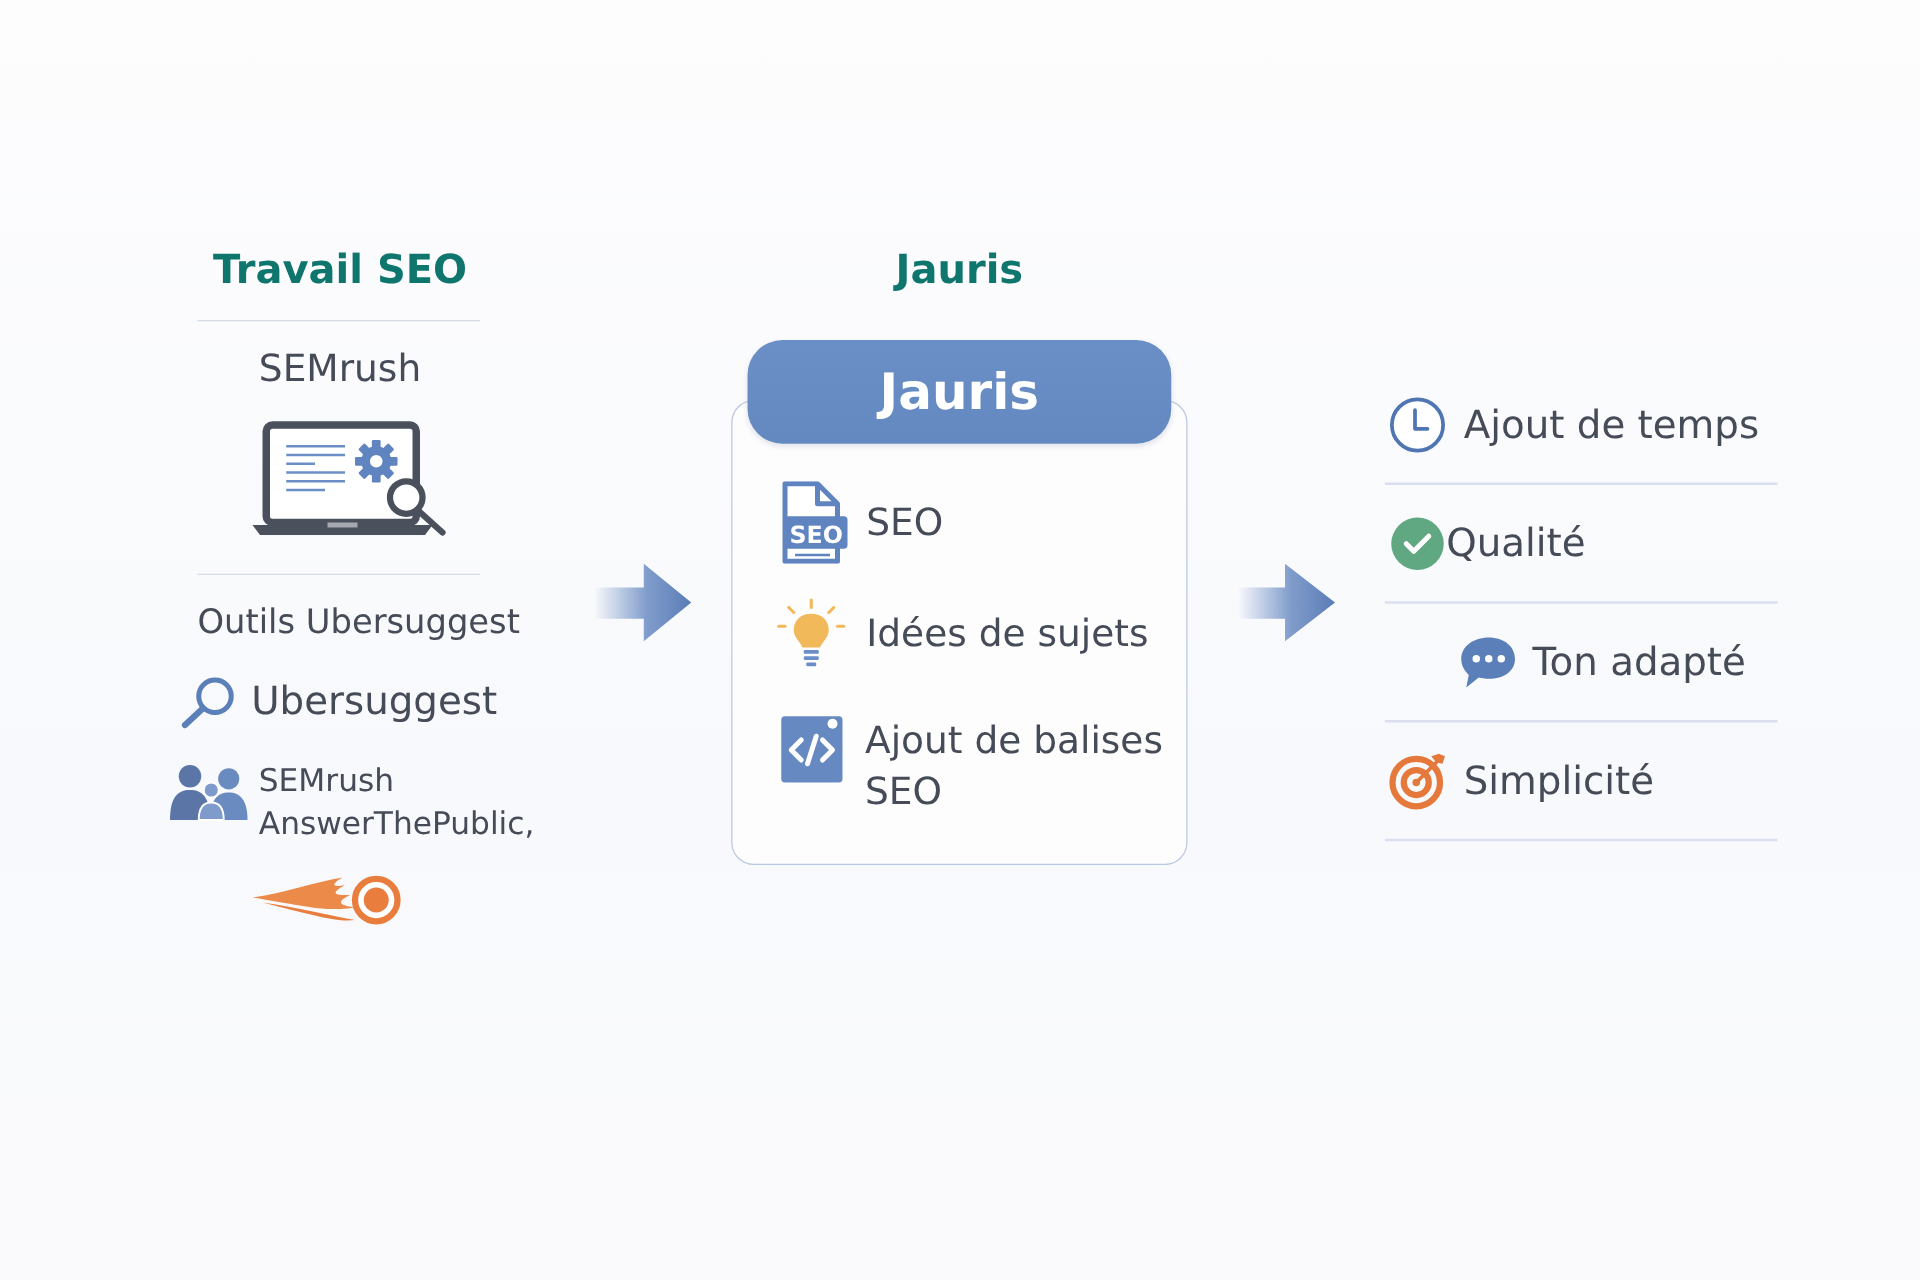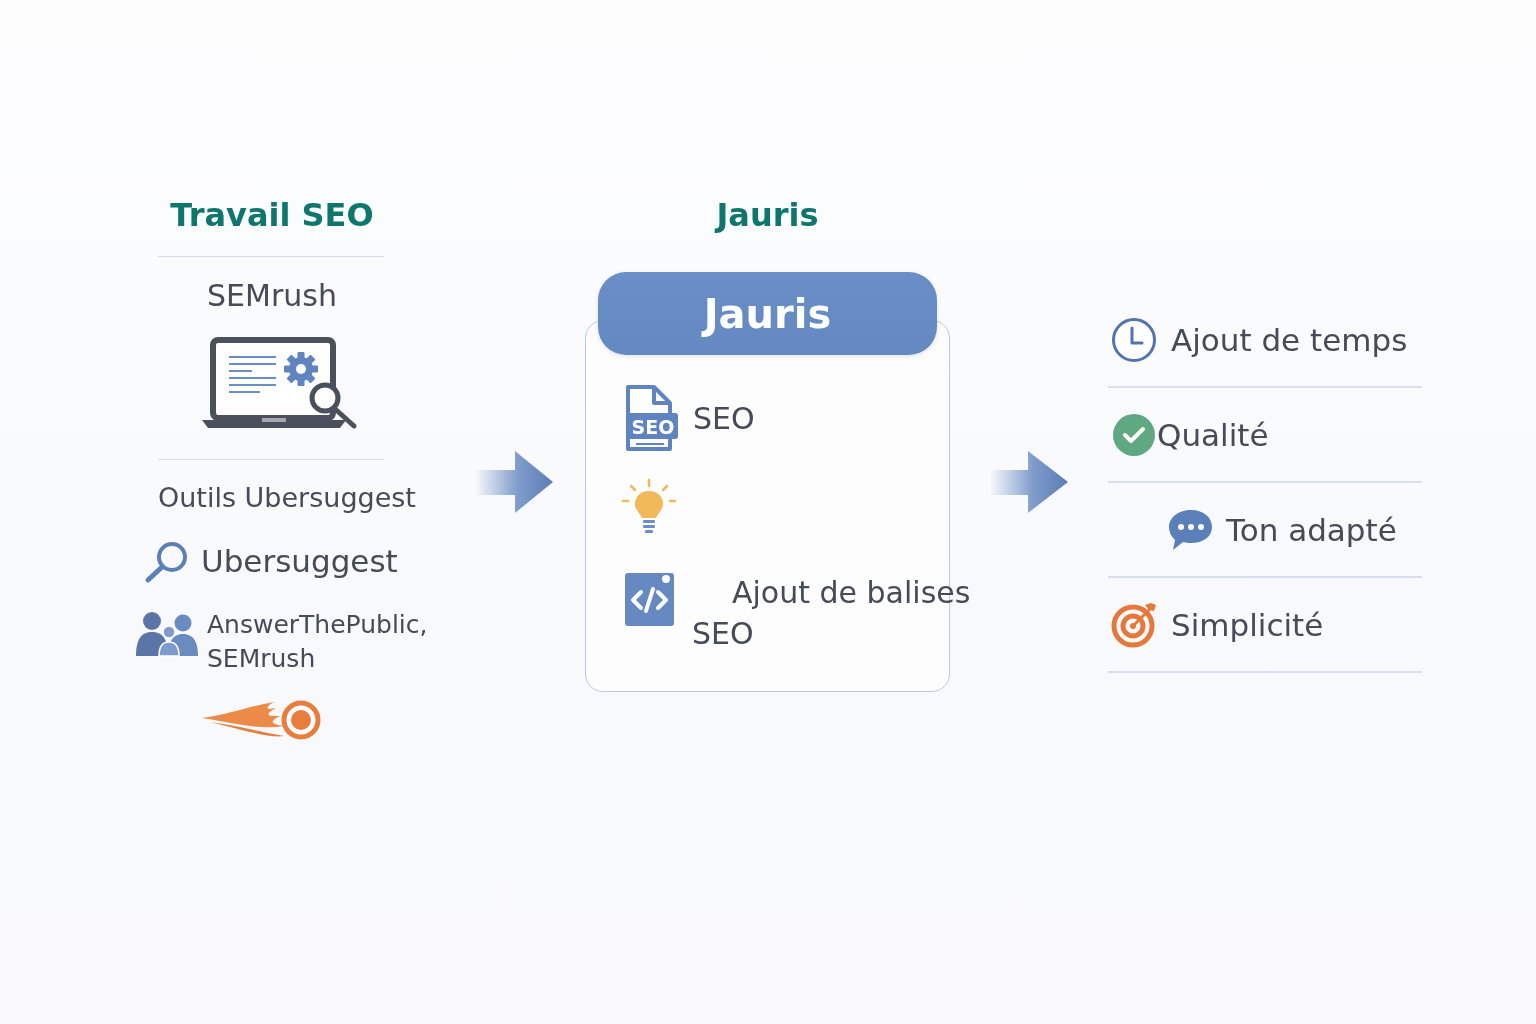--- a/index.html
+++ b/index.html
@@ -75,22 +75,22 @@
     <svg width="66" height="48" viewBox="0 0 66 48">
       <circle cx="17" cy="11" r="9" fill="#5b76a6"></circle>
       <path d="M1 46 C1 28 7 22 17 22 C27 22 33 28 33 46 Z" fill="#5b76a6"></path>
       <circle cx="48" cy="13" r="8.5" fill="#6a8bc0"></circle>
       <path d="M33 46 C33 30 39 24 48 24 C57 24 63 30 63 46 Z" fill="#6a8bc0"></path>
       <circle cx="34" cy="22" r="6" fill="#7f9bcb" stroke="#fff" stroke-width="1.5"></circle>
       <path d="M24 46 C24 36 28 32 34 32 C40 32 44 36 44 46 Z" fill="#7f9bcb" stroke="#fff" stroke-width="1.5"></path>
     </svg>
   </span>
   <div style="margin-left:6px;">
+    <div class="txt" style="font-size:25px;line-height:34px;">SEMrush</div>
     <div class="txt" style="font-size:25px;line-height:34px;">AnswerThePublic,</div>
-    <div class="txt" style="font-size:25px;line-height:34px;">SEMrush</div>
   </div>
 </div>
 
 <div class="abs" style="left:200px;top:698px;width:124px;height:46px;">
   <svg width="124" height="46" viewBox="0 0 124 46">
     <path d="M2 20 C30 16 50 8 74 4 C64 10 66 12 76 10 C62 18 70 18 80 18 C68 24 72 26 84 28 C60 32 40 26 2 20 Z" fill="#ec8a4a"></path>
     <path d="M10 24 C40 28 60 34 84 38 C70 40 50 34 10 24 Z" fill="#e87d3e"></path>
     <circle cx="101" cy="22" r="17" fill="#fff" stroke="#e87d3e" stroke-width="5"></circle>
     <circle cx="101" cy="22" r="10" fill="#e87d3e"></circle>
   </svg>
@@ -136,34 +136,35 @@
         <line x1="47" y1="8" x2="43" y2="12"></line>
           <line x1="3" y1="23" x2="8" y2="23"></line>
         <line x1="50" y1="23" x2="55" y2="23"></line>
       </g>
       <path d="M29 13 C38 13 43 19 43 26 C43 32 38 35 36 40 H22 C20 35 15 32 15 26 C15 19 20 13 29 13 Z" fill="#f2b95a"></path>
       <rect x="23" y="42" width="12" height="3" rx="1" fill="#6b8ec6"></rect>
       <rect x="23" y="47" width="12" height="3" rx="1" fill="#6b8ec6"></rect>
       <rect x="25" y="52" width="8" height="3" rx="1" fill="#6b8ec6"></rect>
     </svg>
   </span>
+  <span class="txt" style="font-size:30px;margin-left:15px;">Idées de sujets</span>
 </div>
 
 <div class="abs" style="left:624px;top:572px;display:flex;align-items:flex-start;">
   <span style="display:inline-block;width:52px;height:56px;">
     <svg width="52" height="56" viewBox="0 0 52 56">
       <rect x="1" y="1" width="49" height="53" rx="3" fill="#6689c2"></rect>
       <circle cx="42" cy="7" r="4" fill="#fff"></circle>
       <path d="M17 20 L9 28 L17 36" fill="none" stroke="#fff" stroke-width="4" stroke-linecap="round" stroke-linejoin="round"></path>
       <path d="M34 20 L42 28 L34 36" fill="none" stroke="#fff" stroke-width="4" stroke-linecap="round" stroke-linejoin="round"></path>
       <line x1="29" y1="17" x2="22" y2="39" stroke="#fff" stroke-width="4" stroke-linecap="round"></line>
     </svg>
   </span>
   <div style="margin-left:16px;">
-    <div class="txt" style="font-size:30px;line-height:41px;margin-left:40px;">Ajout de balises</div>
+    <div class="txt" style="font-size:30px;line-height:41px;">Ajout de balises</div>
     <div class="txt" style="font-size:30px;line-height:41px;">SEO</div>
   </div>
 </div>
 
 <div class="abs" style="left:990px;top:450px;width:80px;height:64px;">
   <svg width="80" height="64" viewBox="0 0 80 64">
     <defs>
       <linearGradient id="ag2" x1="0" x2="1" y1="0" y2="0">
         <stop offset="0" stop-color="#6a8bc2" stop-opacity="0"></stop>
         <stop offset="0.55" stop-color="#6a8bc2" stop-opacity="0.85"></stop>

